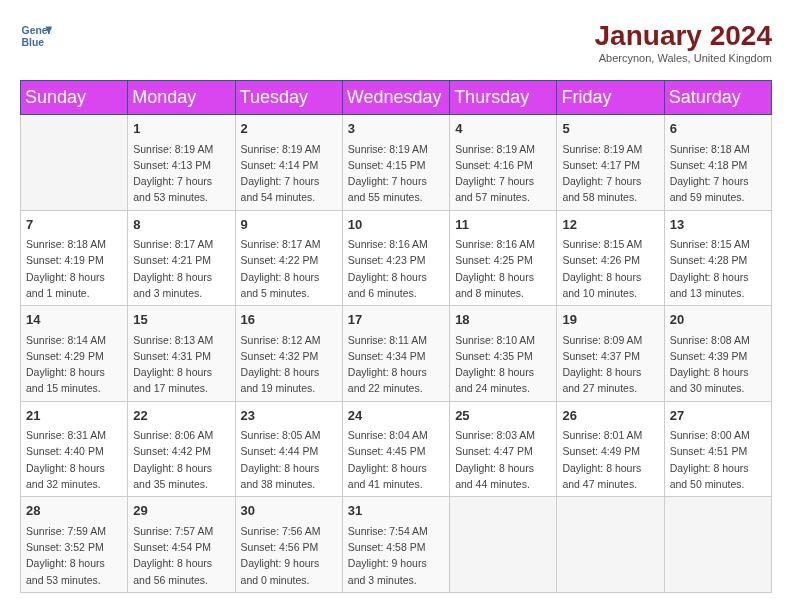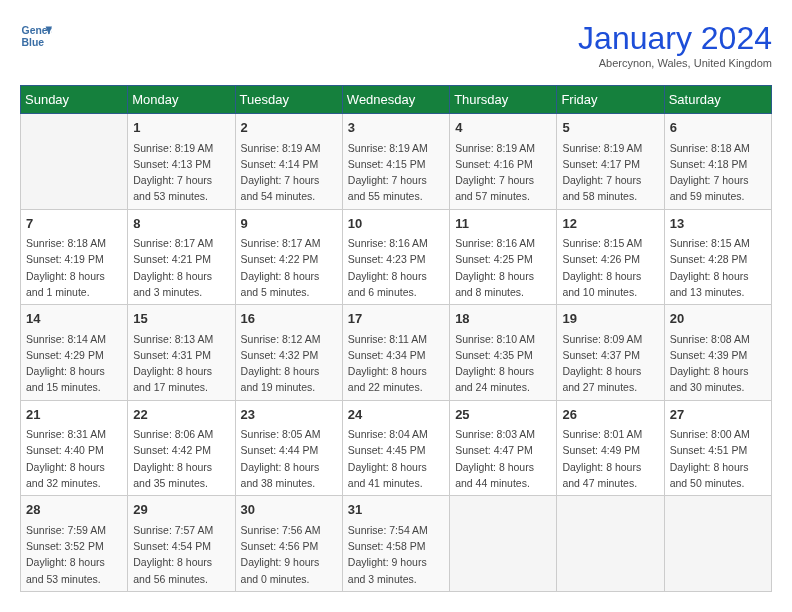--- a/index.html
+++ b/index.html
@@ -22,39 +22,39 @@
       gap: 4px;
     }
     .logo-icon {
       width: 32px;
       height: 32px;
     }
     .title-block {
       text-align: right;
     }
     .calendar-title {
-      font-size: 32px;
-      font-weight: normal;
-      color: #1d4ed8;
+      font-size: 28px;
+      font-weight: bold;
+      color: #7f1d1d;
     }
     .calendar-subtitle {
       font-size: 11px;
       color: #555;
     }
     .calendar {
       width: 100%;
       border-collapse: collapse;
       font-size: 11px;
     }
     .calendar thead th {
-      background-color: #15803d;
+      background-color: #d946ef;
       color: #fff;
       padding: 6px 4px;
       text-align: left;
-      font-size: 13px;
+      font-size: 18px;
       font-weight: normal;
       border: 1px solid #2a5a8a;
     }
     .calendar tbody td {
       border: 1px solid #ccc;
       vertical-align: top;
       padding: 4px 5px;
       width: 107px;
       min-height: 80px;
       color: #333;

